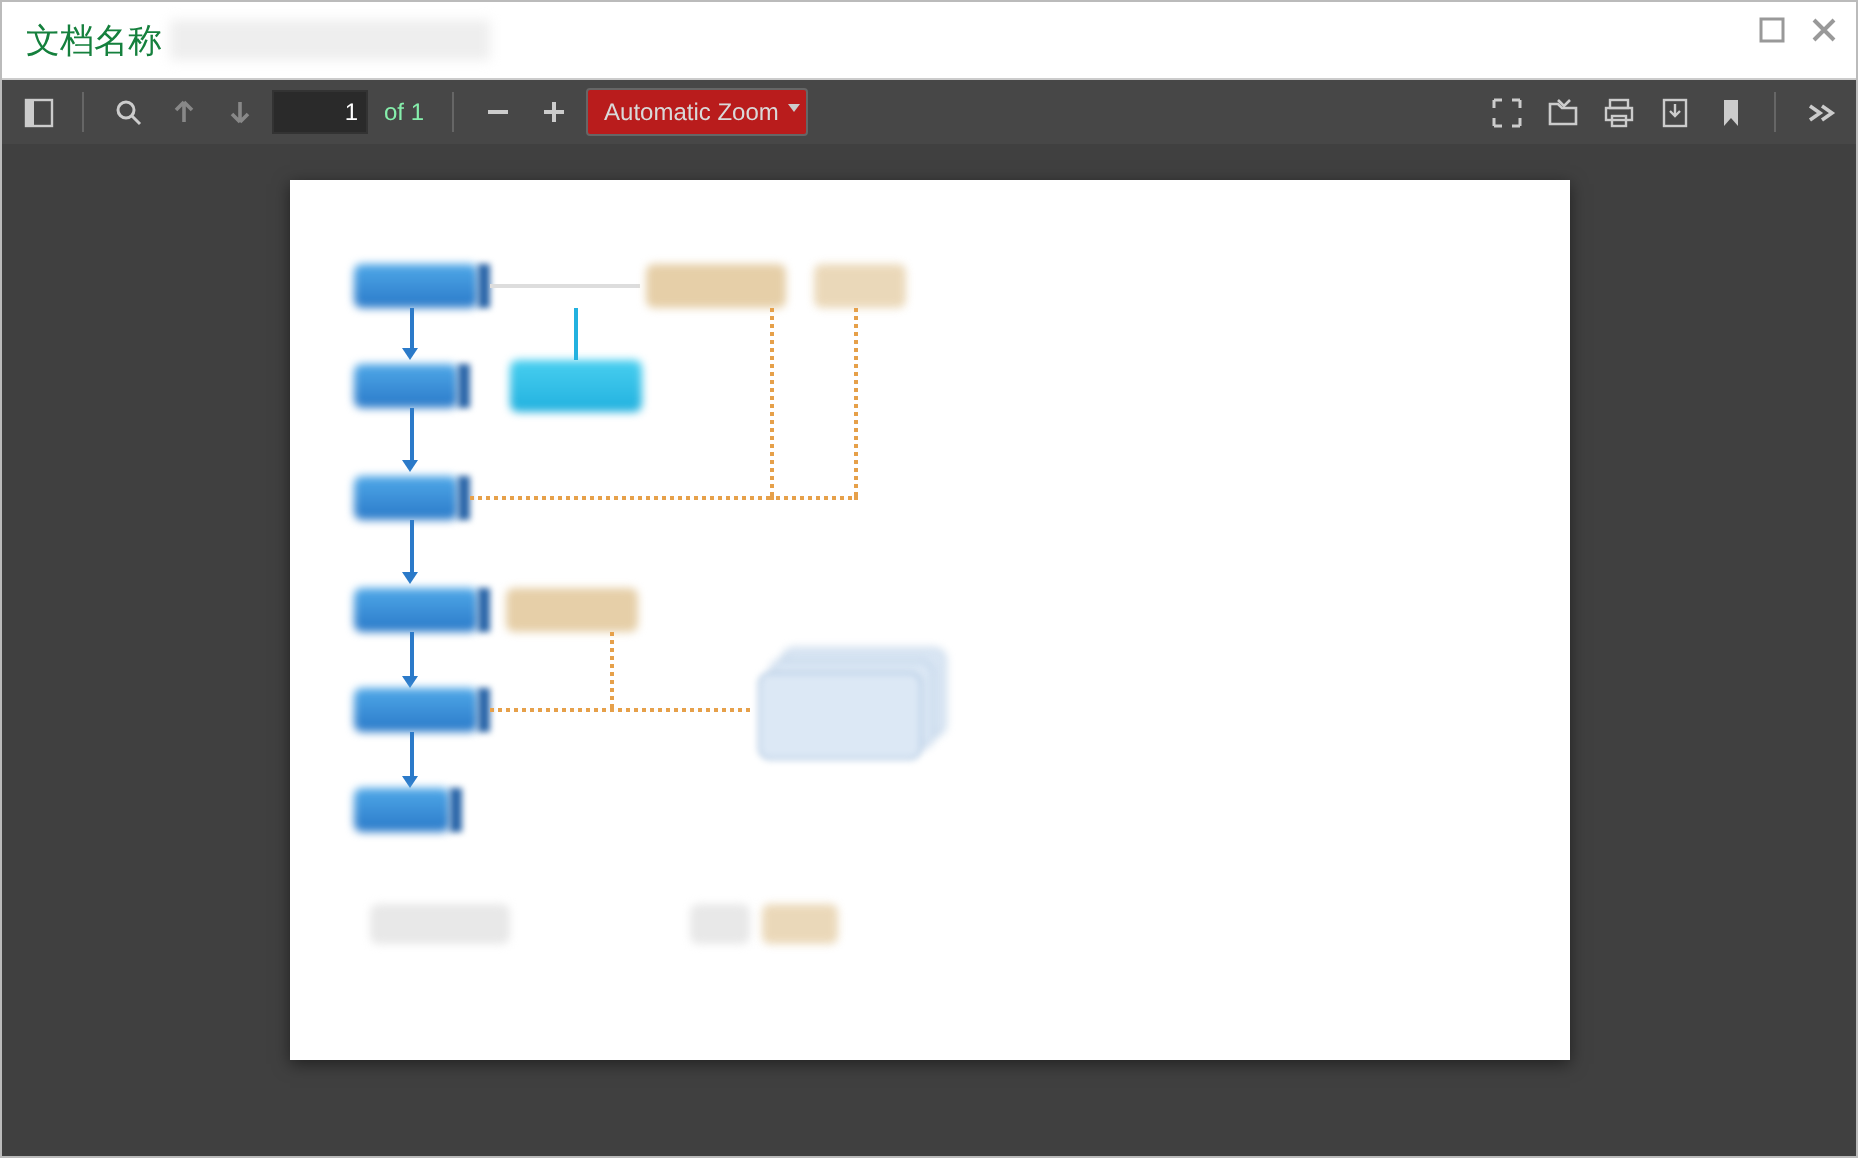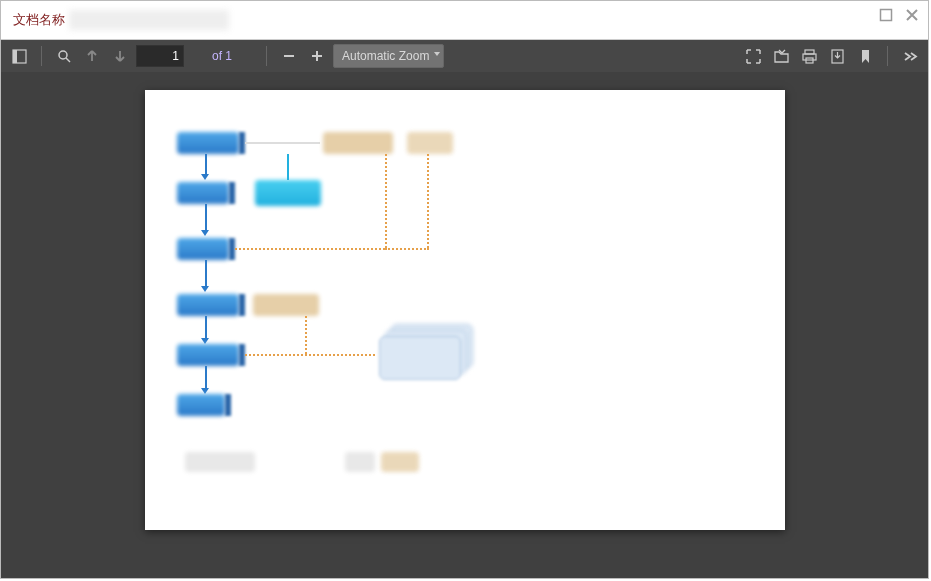--- a/index.html
+++ b/index.html
@@ -18,21 +18,21 @@
   
   .titlebar {
     height: 38px;
     background: #fff;
     border-bottom: 1px solid #ccc;
     display: flex; align-items: center;
     position: relative;
     padding-left: 12px;
   }
   .titlebar .title {
-    font-size: 13px; color: #7f1d1d;
+    font-size: 17px; color: #15803d;
   }
   .title-blur {
     display: inline-block;
     width: 160px; height: 20px;
     background: #eee;
     filter: blur(3px);
     margin-left: 4px;
     vertical-align: middle;
   }
   .win-controls {
@@ -61,24 +61,24 @@
     color: #d9d9d9; cursor: pointer;
     border-radius: 2px;
   }
   .tb-sep { width: 1px; height: 20px; background: #666; margin: 0 6px; }
   .page-input {
     width: 40px; height: 18px;
     background: #2a2a2a; color: #fff;
     border: 1px solid #333; text-align: right;
     font-size: 12px; padding-right: 4px;
   }
-  .page-of { margin: 0 24px; color: #c4b5fd; }
+  .page-of { margin: 0 4px; color: #86efac; }
   .zoom-dd {
     display: flex; align-items: center;
-    background: #737373;
+    background: #b91c1c;
     height: 22px; padding: 0 14px 0 8px;
     cursor: pointer; position: relative;
     border: 1px solid #666; border-radius: 2px;
   }
   .zoom-dd .caret {
     position: absolute; right: 3px; top: 7px;
     width: 0; height: 0;
     border-left: 3px solid transparent;
     border-right: 3px solid transparent;
     border-top: 4px solid #ccc;

